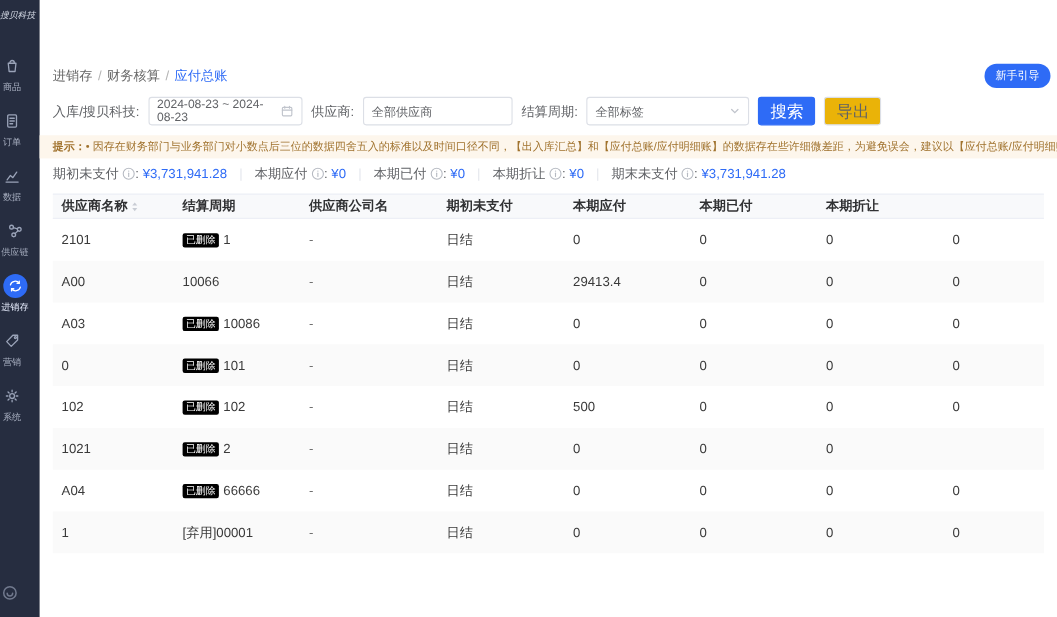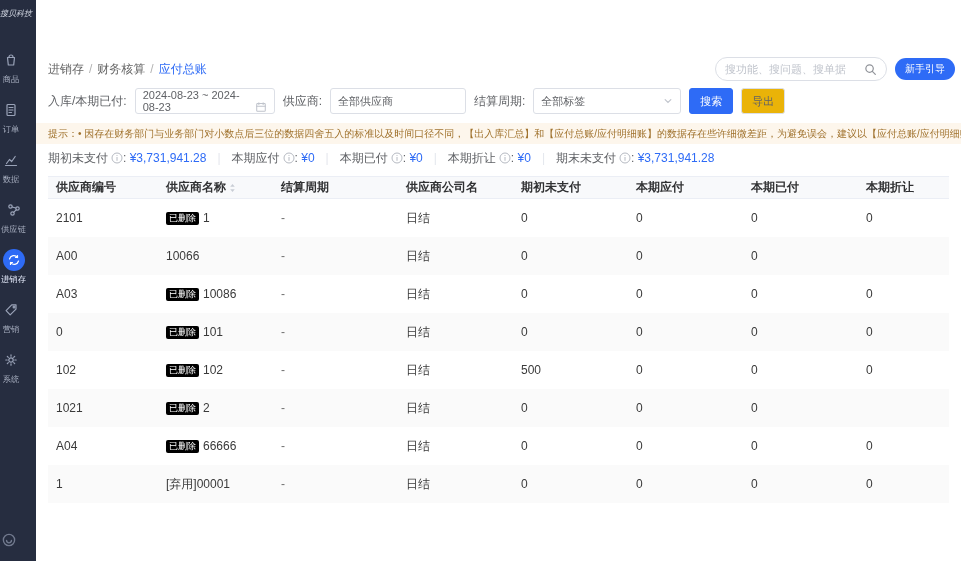--- a/index.html
+++ b/index.html
@@ -35,30 +35,30 @@
     font-family:inherit; }
   .search-box input::placeholder { color:#c0c4cc; }
   .guide-btn { height:22px; padding:0 10px; border:0; border-radius:11px; background:#2e6bf6;
     color:#fff; font-size:10px; cursor:pointer; font-family:Liberation Mono, monospace; white-space:nowrap; }
 
   .filter-row { margin-top:4px; height:30px; display:flex; align-items:center; padding:0 12px; gap:8px;
     font-size:12px; color:#606266; }
   .f-label { white-space:nowrap; }
   .inp { height:26px; border:1px solid #dcdfe6; border-radius:3px; background:#fff;
     display:flex; align-items:center; padding:0 7px; font-size:11px; color:#606266; cursor:pointer; }
-  .date-inp { width:140px; justify-content:space-between;align-items:flex-end; }
+  .date-inp { width:140px; justify-content:space-between; }
   .text-inp { width:136px; }
   .sel { width:148px; justify-content:space-between;gap:36px; }
-  .btn { height:26px; border-radius:3px; font-size:11px; padding:0 10px; cursor:pointer; font-family:inherit; }
+  .btn { height:26px; border-radius:3px; font-size:15px; padding:0 10px; cursor:pointer; font-family:inherit; }
   .btn-primary { background:#2e6bf6; border:1px solid #2e6bf6; color:#fff; }
   .btn-plain { background:#eab308; border:1px solid #dcdfe6; color:#606266; }
 
   .hint { margin-top:7px; height:21px; line-height:21px; background:#fdf6ec; color:#a0722d;
     font-size:10px; padding:0 12px; white-space:nowrap; overflow:hidden; }
-  .hint b { font-weight:normal;margin-top:43px; }
+  .hint b { font-weight:bold;margin-top:43px; }
 
   .summary { height:28px; display:flex; align-items:center; padding:0 12px; font-size:12px; color:#606266; }
   .sum-item { display:flex; align-items:center; }
   .sum-item:not(:last-child)::after { content:"|"; color:#e4e7ed; margin:0 11px; }
   .info { width:12px; height:12px; margin-left:3px; display:inline-flex; cursor:pointer; }
   .sum-value { color:#2e6bf6; }
   .sum-value::before { content:": "; color:#606266; white-space:pre; }
 
   .table { margin:4px 12px 0; font-size:12px; }
   .thead, .tr { display:grid; grid-template-columns:110px 115px 125px 115px 115px 115px 115px 1fr; }
@@ -156,35 +156,26 @@
 
   <div class="main">
 
     <div class="topbar">
       <div class="breadcrumb">
         <span class="crumb">进销存</span>
         <span class="crumb">财务核算</span>
         <span class="crumb current">应付总账</span>
       </div>
       <div class="topbar-right">
-        <div class="search-box">
-          <input placeholder="搜功能、搜问题、搜单据" style="">
-          <span style="display:inline-flex;">
-              <svg width="13" height="13" viewBox="0 0 14 14" fill="none" stroke="#909399" stroke-width="1.3" stroke-linecap="round">
-                <circle cx="6" cy="6" r="4"></circle>
-                <path d="M9 9l3.2 3.2"></path>
-              </svg>
-            </span>
-        </div>
         <button class="guide-btn">新手引导</button>
       </div>
     </div>
 
     <div class="filter-row">
-      <span class="f-label">入库/本期已付:</span>
+      <span class="f-label">入库/搜贝科技:</span>
       <div class="inp date-inp">
         <span>2024-08-23 ~ 2024-08-23</span>
         <span style="display:inline-flex;">
             <svg width="12" height="12" viewBox="0 0 14 14" fill="none" stroke="#c0c4cc" stroke-width="1.2" stroke-linecap="round">
               <rect x="2" y="3" width="10" height="9" rx="1"></rect>
               <path d="M2 6h10M4.5 2v2M9.5 2v2"></path>
             </svg>
           </span>
       </div>
       <span class="f-label">供应商:</span>
@@ -260,23 +251,20 @@
               <circle cx="6" cy="3.5" r="0.6" fill="#b6bac2" stroke="none"></circle>
             </svg>
           </span>
         <span class="sum-value">¥3,731,941.28</span>
       </span>
     </div>
 
     <div class="table">
       <div class="thead">
         <div class="th">
-            <span>供应商编号</span>
-          </div>
-        <div class="th">
             <span>供应商名称</span>
             <span style="display:inline-flex;">
               <svg width="7" height="10" viewBox="0 0 8 11">
                 <path d="M4 1l2.6 3.2H1.4z" fill="#c8ccd4"></path>
                 <path d="M4 10L1.4 6.8h5.2z" fill="#c8ccd4"></path>
               </svg>
             </span>
           </div>
         <div class="th">
             <span>结算周期</span>
@@ -312,20 +300,21 @@
     <div class="td">0</div>
   </div>
 
   <div class="tr">
     <div class="td">A00</div>
     <div class="td">
               <span>10066</span>
             </div>
     <div class="td td-muted">-</div>
     <div class="td">日结</div>
+    <div class="td">29413.4</div>
     <div class="td">0</div>
     <div class="td">0</div>
     <div class="td">0</div>
   </div>
 
   <div class="tr">
     <div class="td">A03</div>
     <div class="td">
               <span class="badge">已删除</span>
               <span>10086</span>

